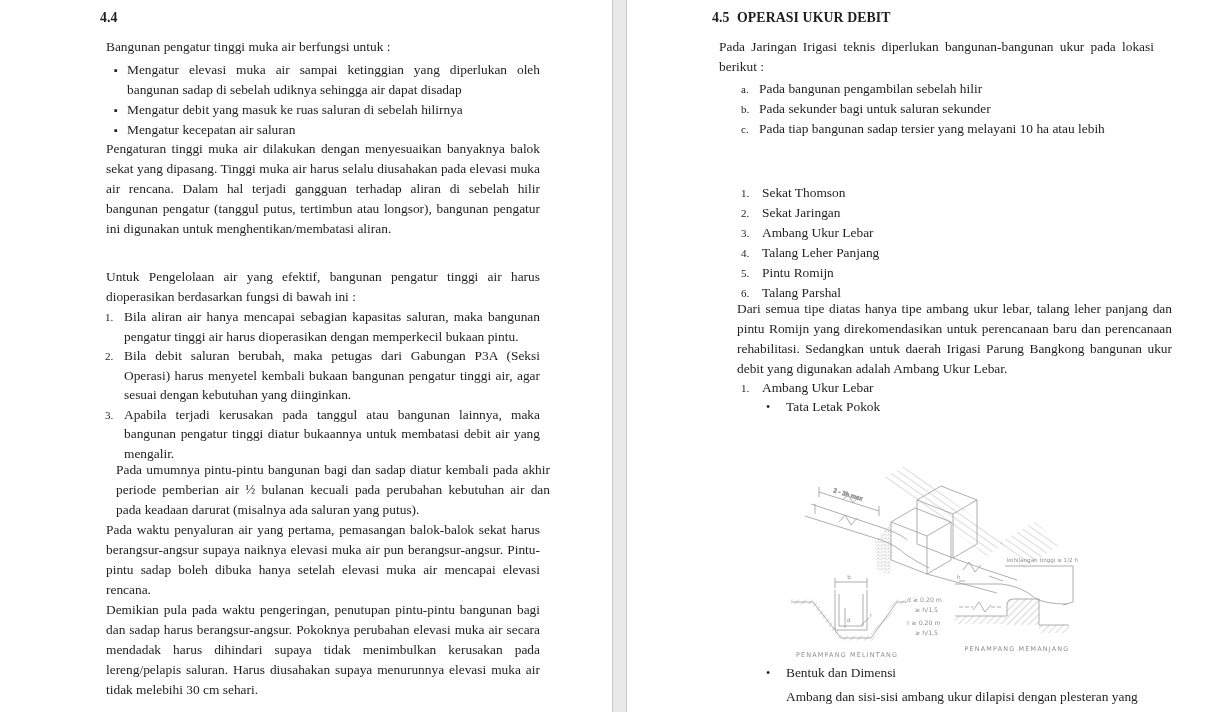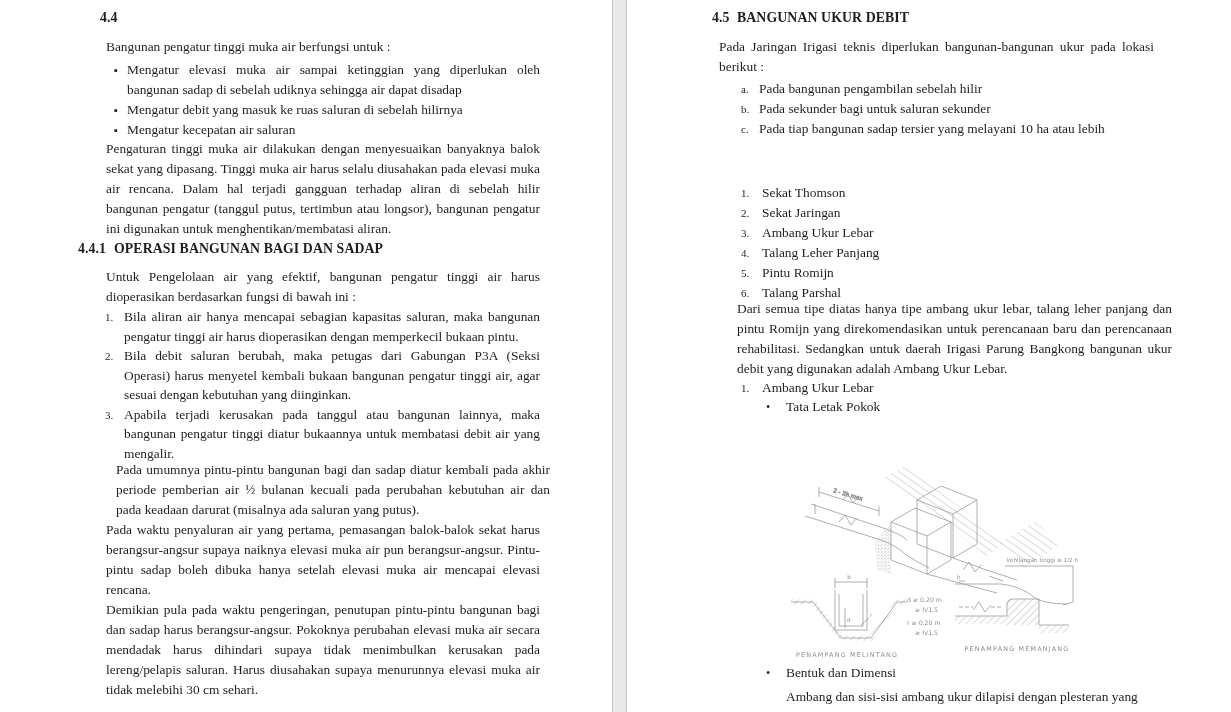--- a/index.html
+++ b/index.html
@@ -86,24 +86,20 @@
       <span class="tx">Mengatur debit yang masuk ke ruas saluran di sebelah hilirnya</span>
     </div>
     <div class="lrow">
       <span class="mk sq">▪</span>
       <span class="tx">Mengatur kecepatan air saluran</span>
     </div>
   </div>
 
   <div class="blk para lp-para1">Pengaturan tinggi muka air dilakukan dengan menyesuaikan banyaknya balok sekat yang dipasang.  Tinggi muka air harus selalu diusahakan pada elevasi muka air rencana.  Dalam hal terjadi gangguan terhadap aliran di sebelah hilir bangunan pengatur (tanggul putus, tertimbun atau longsor), bangunan pengatur ini digunakan untuk menghentikan/membatasi aliran.</div>
 
-  <div class="blk hd lp-sh">
-    <span class="num-wide">4.4.1</span>
-    <span>OPERASI BANGUNAN BAGI DAN SADAP</span>
-  </div>
 
   <div class="blk para lp-subintro">Untuk Pengelolaan air yang efektif, bangunan pengatur tinggi air harus dioperasikan berdasarkan fungsi di bawah ini :</div>
 
   <div class="blk lp-num">
     <div class="lrow">
       <span class="mk">1.</span>
       <span class="tx">Bila aliran air hanya mencapai sebagian kapasitas saluran, maka bangunan pengatur tinggi air harus dioperasikan dengan memperkecil bukaan pintu.</span>
     </div>
     <div class="lrow">
       <span class="mk">2.</span>
@@ -119,21 +115,21 @@
   <div class="blk para lp-para3">Pada waktu penyaluran air yang pertama, pemasangan balok-balok sekat harus berangsur-angsur supaya naiknya elevasi muka air pun berangsur-angsur. Pintu-pintu sadap boleh dibuka hanya setelah elevasi muka air mencapai elevasi rencana.</div>
   <div class="blk para lp-para4">Demikian pula pada waktu pengeringan, penutupan pintu-pintu bangunan bagi dan sadap harus berangsur-angsur.  Pokoknya perubahan elevasi muka air secara mendadak harus dihindari supaya tidak menimbulkan kerusakan pada lereng/pelapis saluran. Harus diusahakan supaya menurunnya elevasi muka air tidak melebihi 30 cm sehari.</div>
 </div>
 
 <div class="gutter"></div>
 
 <div class="page page-right">
 
   <div class="blk hd rp-h">
     <span class="num">4.5</span>
-    <span>BANGUNAN UKUR DEBIT</span>
+    <span>OPERASI UKUR DEBIT</span>
   </div>
 
   <div class="blk para rp-intro">Pada Jaringan Irigasi teknis diperlukan bangunan-bangunan ukur pada lokasi berikut :</div>
 
   <div class="blk rp-let">
     <div class="lrow">
       <span class="mk">a.</span>
       <span class="tx">Pada bangunan pengambilan sebelah hilir</span>
     </div>
     <div class="lrow">

